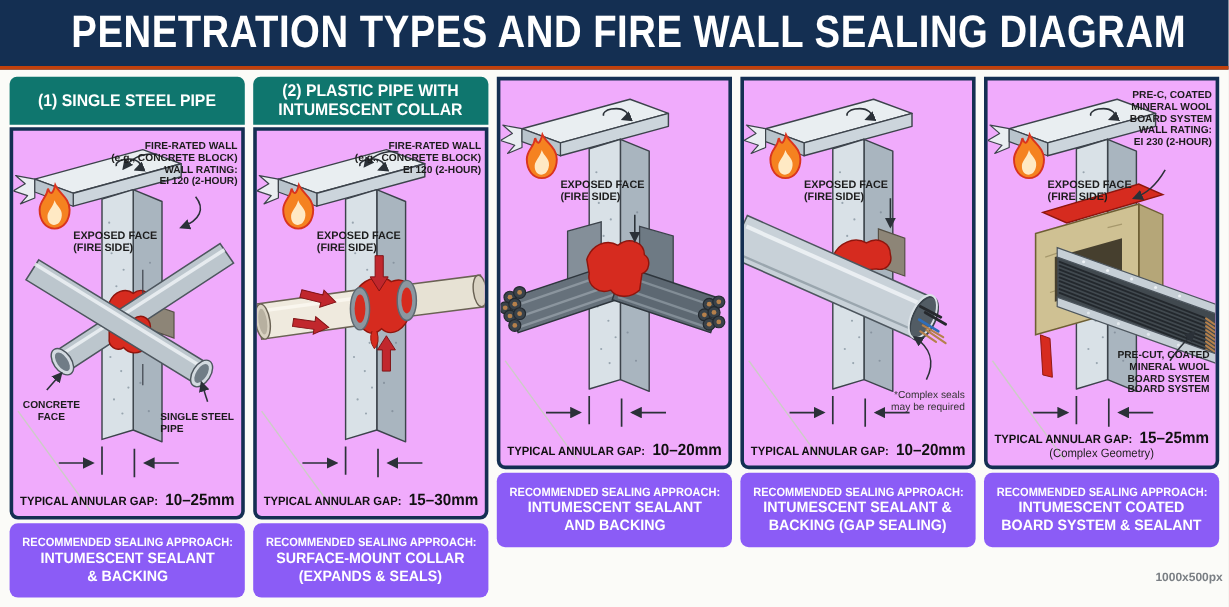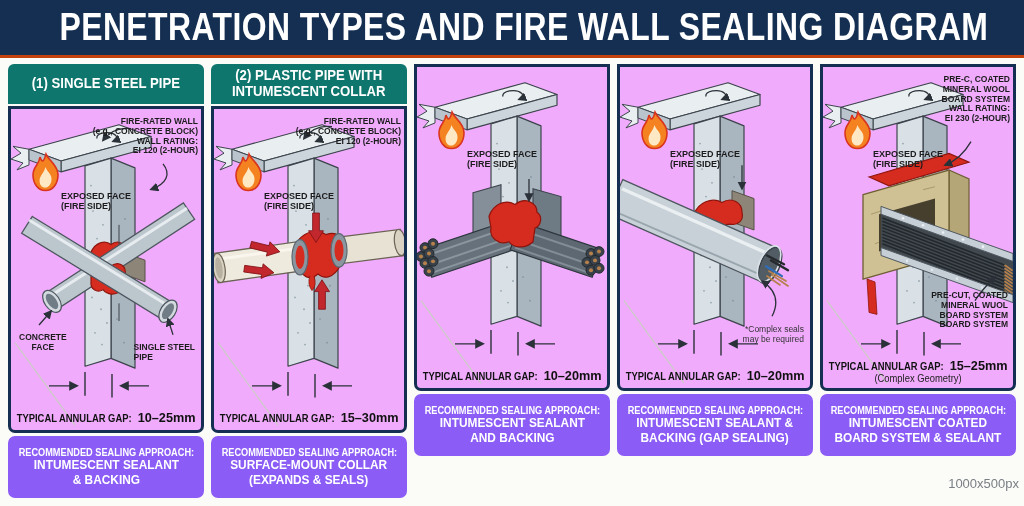--- a/index.html
+++ b/index.html
@@ -30,21 +30,21 @@
   .lab{position:absolute;color:#1c1c1c;font-weight:bold;white-space:pre-line;line-height:1.15;}
   .wallnote{right:3px;top:8px;font-size:8.5px;text-align:right;}
   .exposed{left:2px;top:82px;width:74px;font-size:9px;text-align:left;margin-left:48px;}
   .smallnote{font-size:8.5px;}
   .plainnote{font-weight:normal;font-size:8.5px;color:#333;}
   .gap{position:absolute;left:0;right:0;bottom:4px;text-align:center;white-space:nowrap;
        transform:scaleX(.94);}
   .glabel{font-size:10px;font-weight:bold;color:#111;}
   .gvalue{font-size:13.5px;font-weight:bold;color:#111;margin-left:2px;}
   .gnote{font-size:10px;font-weight:normal;color:#222;margin-top:-1px;}
-  .watermark{position:absolute;right:5px;top:476px;font-size:13px;color:#7a7f84;}
+  .watermark{position:absolute;right:5px;top:476px;font-size:10px;color:#7a7f84;font-weight:bold;}
 </style>
 </head>
 <body>
 
 <svg width="0" height="0" style="position:absolute" aria-hidden="true">
   <defs>
     <marker id="mk" viewBox="0 0 10 10" refX="8" refY="5" markerWidth="7" markerHeight="7" orient="auto-start-reverse">
       <path d="M0,0 L10,5 L0,10 z" fill="#2b3138"></path>
     </marker>
     <g id="g-flame">

